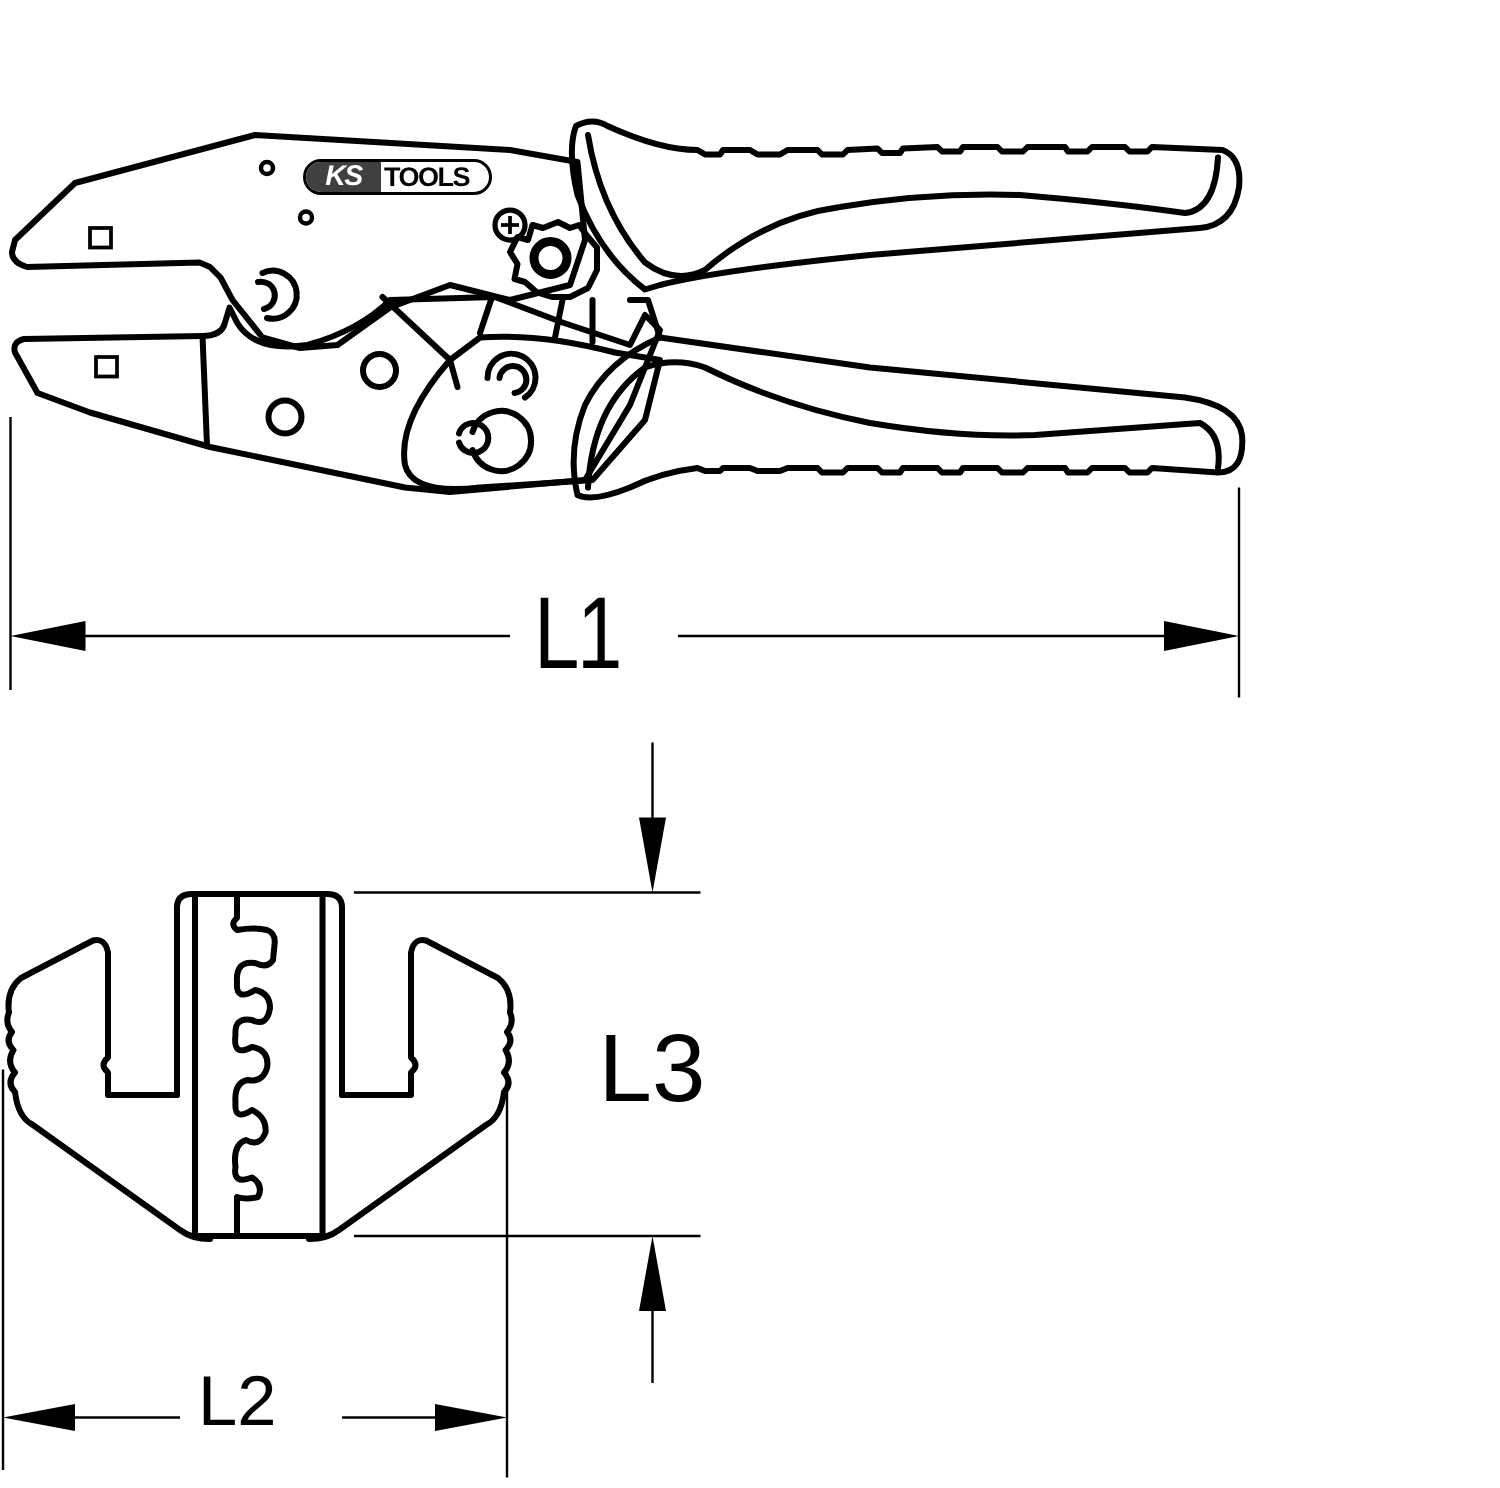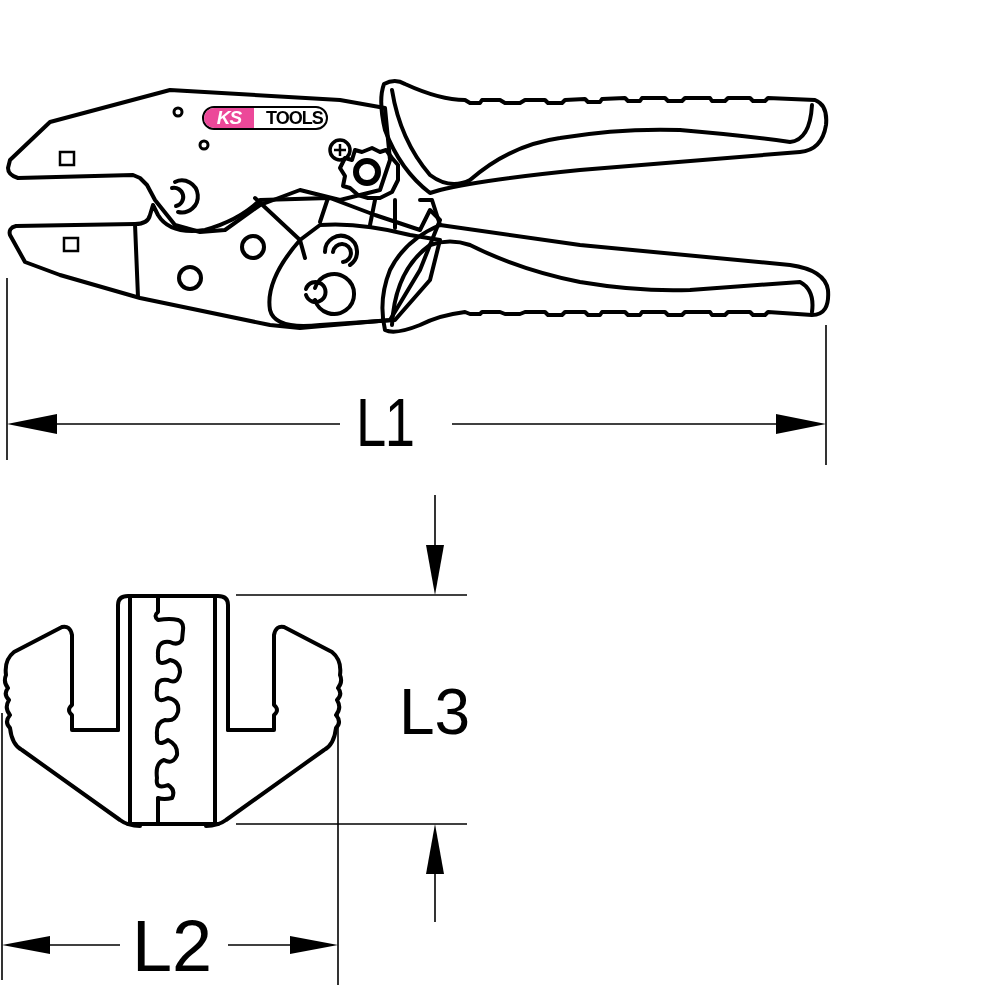--- a/index.html
+++ b/index.html
@@ -4,25 +4,25 @@
 <style>
   html, body { margin: 0; padding: 0; background: #ffffff; }
   body { width: 1000px; height: 992px; position: relative; overflow: hidden; font-family: "Liberation Sans", sans-serif; }
   svg { position: absolute; left: 0; top: 0; }
   .ln { fill: none; stroke: #000; stroke-width: 4; stroke-linejoin: round; stroke-linecap: round; }
   .thin { fill: none; stroke: #000; stroke-width: 2; }
   .dim { fill: none; stroke: #000; stroke-width: 1.6; }
   .arrow { fill: #000; stroke: none; }
   .label { position: absolute; font-family: "Liberation Sans", sans-serif; color: #000; line-height: 1; }
   .l1 { left: 356px; top: 388px; font-size: 68px; letter-spacing: -2px; transform: scaleX(0.8); transform-origin: left top; }
-  .l2 { left: 132px; top: 910px; font-size: 72px; }
+  .l2 { left: 132px; top: 910px; font-size: 47px; }
   .l3 { left: 399px; top: 680px; font-size: 64px; }
   .logo { position: absolute; left: 202px; top: 106px; width: 126px; height: 24px; border: 2.5px solid #000; border-radius: 14px; overflow: hidden; display: flex; box-sizing: border-box; }
-  .logo .ks { background: #ec4899; color: #fff; font-style: italic; font-weight: bold; font-size: 19px; width: 50px; display: flex; align-items: center; justify-content: center; letter-spacing: -1px; }
-  .logo .tools { color: #000; font-weight: bold; font-size: 18px; display: flex; align-items: center; padding-left: 12px; letter-spacing: -1px; }
+  .logo .ks { background: #404040; color: #fff; font-style: italic; font-weight: bold; font-size: 19px; width: 50px; display: flex; align-items: center; justify-content: center; letter-spacing: -1px; }
+  .logo .tools { color: #000; font-weight: bold; font-size: 18px; display: flex; align-items: center; padding-left: 2px; letter-spacing: -1px; }
 </style>
 </head>
 <body>
 
 <svg width="1000" height="992" viewBox="0 0 1000 992">
 
   <g>
 
     <path class="ln" d="M10,160 L50,122 L170,90 L340,100 L385,108 L390,160 L380,190 L340,200 L300,190 L260,205 L225,230 L200,232 L175,225 L155,200 L147,185 L140,178 L133,175 L18,178 Q8,175 8,168 Z"></path>
 

